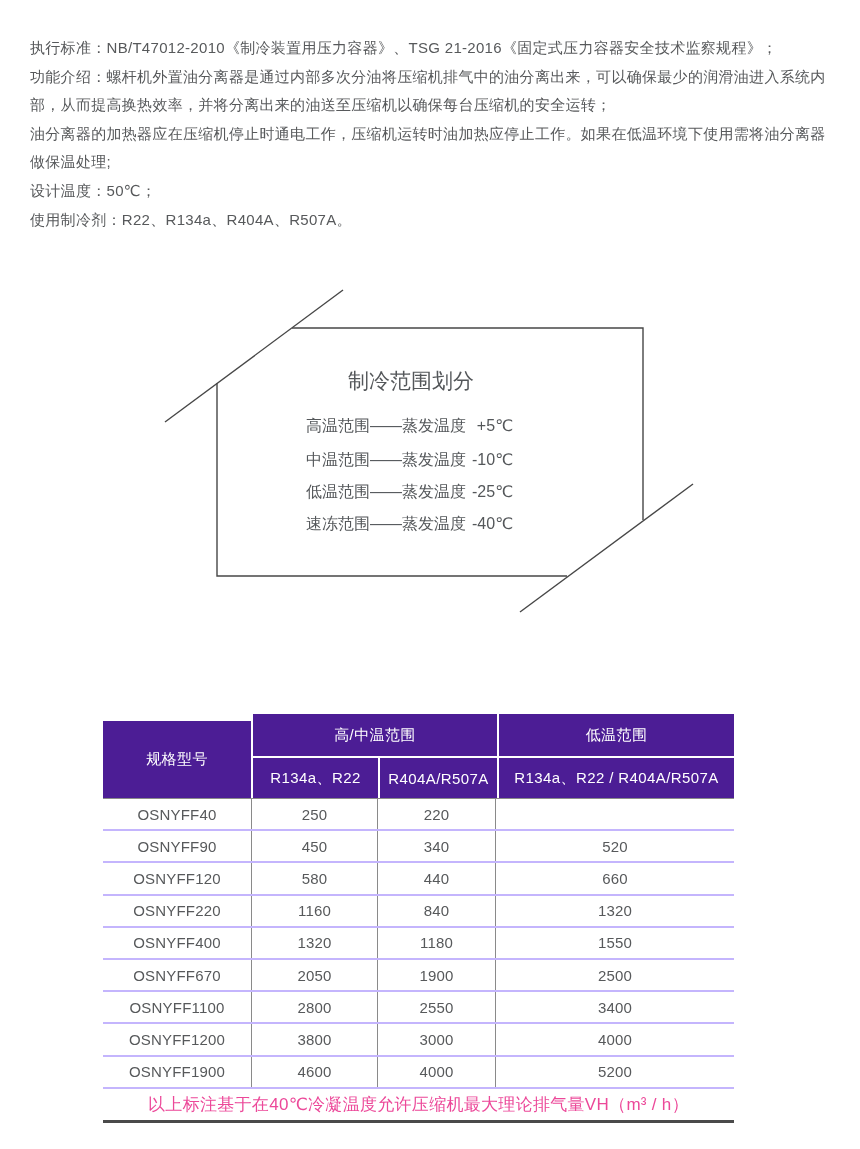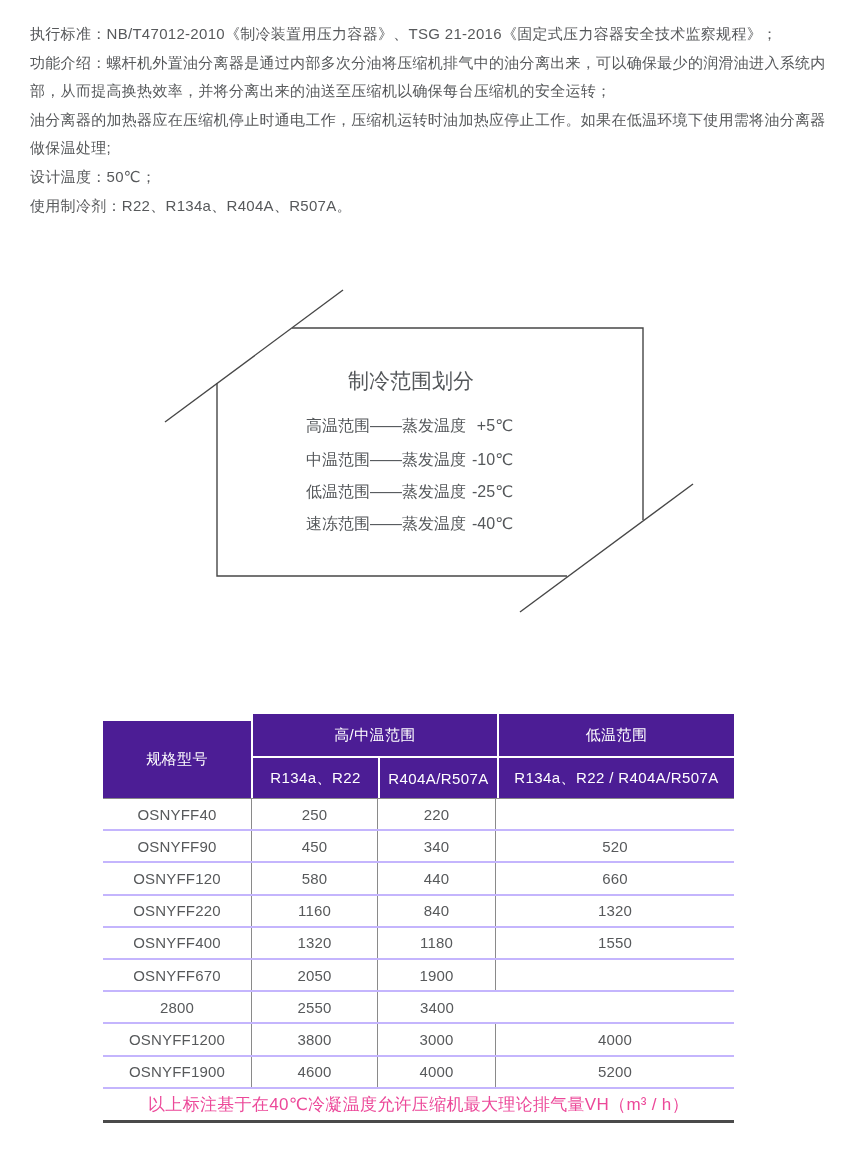--- a/index.html
+++ b/index.html
@@ -3,21 +3,21 @@
 <meta charset="utf-8">
 <style>
   html,body{margin:0;padding:0;}
   body{
     width:860px;height:1149px;background:#ffffff;position:relative;overflow:hidden;
     font-family:"Liberation Sans","DejaVu Sans",sans-serif;
   }
   .page{position:absolute;inset:0;background:#ffffff;}
 
   
-  .intro{position:absolute;left:30px;top:20px;}
+  .intro{position:absolute;left:30px;top:34px;}
   .intro-line{
     height:28.6px;line-height:28.6px;font-size:15px;color:#57595b;
     white-space:nowrap;letter-spacing:0.3px;
   }
 
   
   .diagram{position:absolute;left:140px;top:270px;}
   .diag-stroke{stroke:#474747;stroke-width:1.4;fill:none;}
   .d-title{fill:#54575a;font-size:21px;font-family:"Liberation Sans","DejaVu Sans",sans-serif;}
   .d-label,.d-value{fill:#54575a;font-size:16px;font-family:"Liberation Sans","DejaVu Sans",sans-serif;}
@@ -124,22 +124,24 @@
       <div class="t-row">
         <div class="td td-line">OSNYFF400</div>
         <div class="td td-line">1320</div>
         <div class="td td-line">1180</div>
         <div class="td">1550</div>
       </div>
       <div class="t-row">
         <div class="td td-line">OSNYFF670</div>
         <div class="td td-line">2050</div>
         <div class="td td-line">1900</div>
+        <div class="td">2500</div>
       </div>
       <div class="t-row">
+        <div class="td td-line">OSNYFF1100</div>
         <div class="td td-line">2800</div>
         <div class="td td-line">2550</div>
         <div class="td">3400</div>
       </div>
       <div class="t-row">
         <div class="td td-line">OSNYFF1200</div>
         <div class="td td-line">3800</div>
         <div class="td td-line">3000</div>
         <div class="td">4000</div>
       </div>

